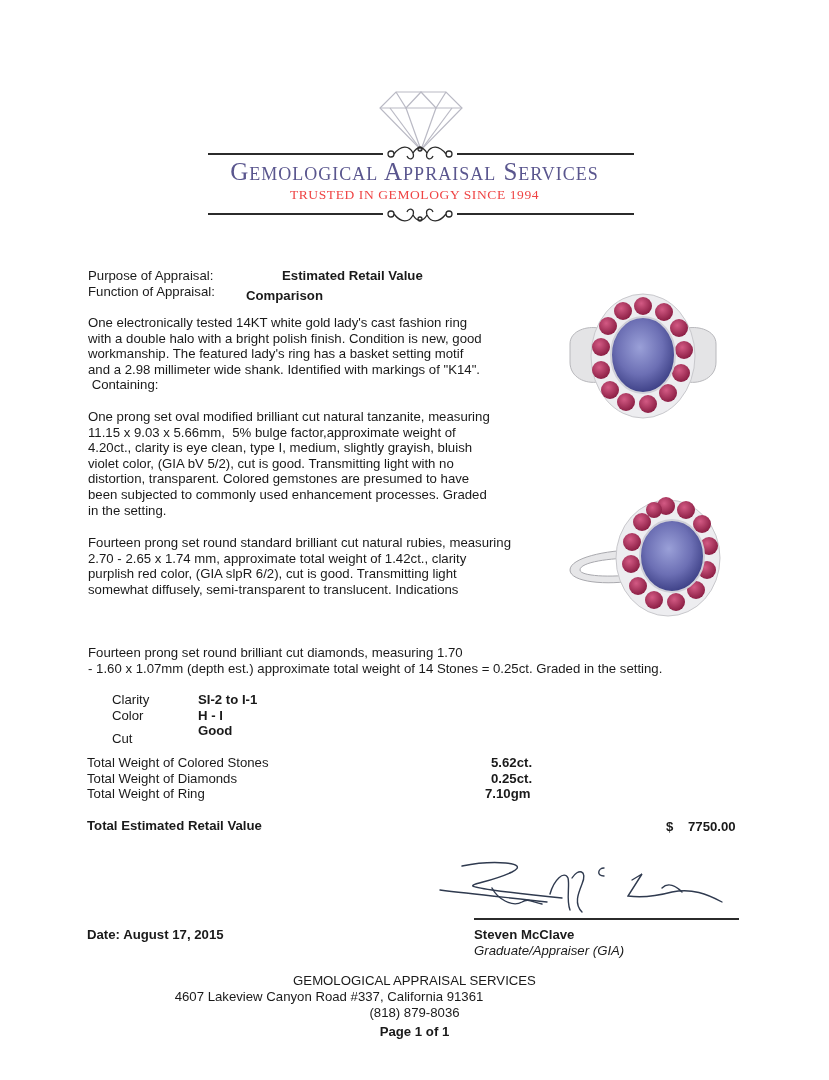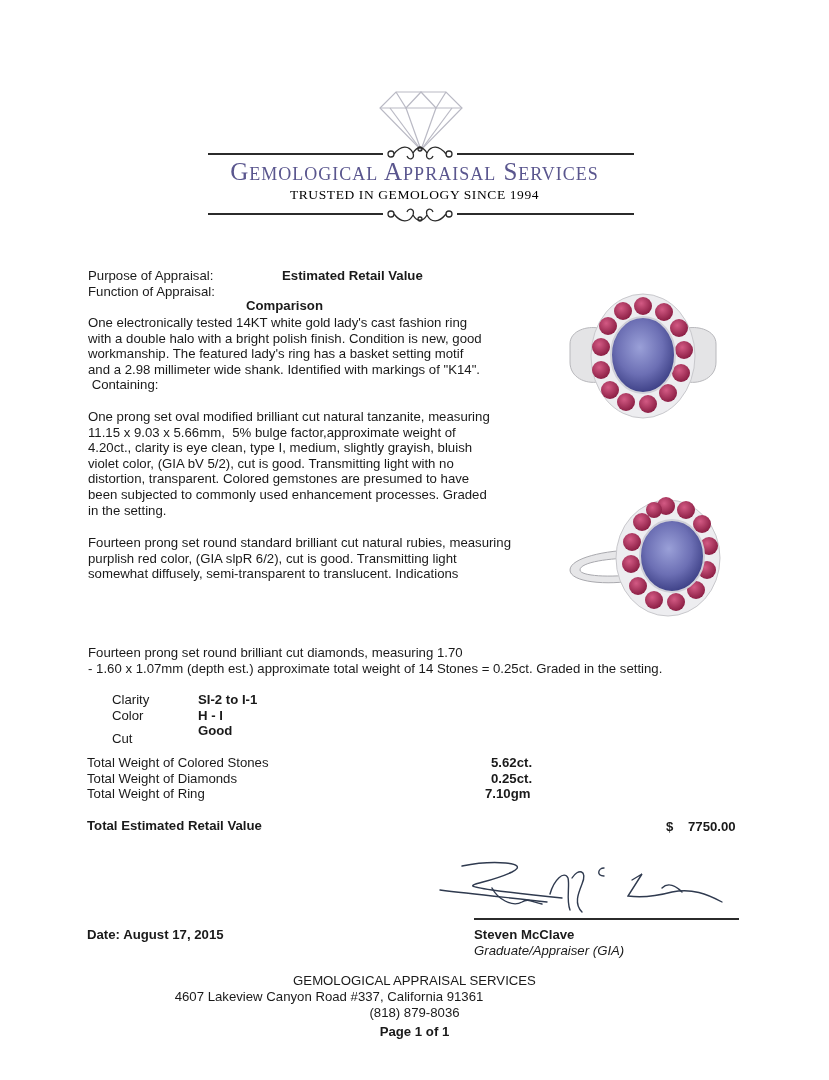--- a/index.html
+++ b/index.html
@@ -4,21 +4,21 @@
 <style>
   html, body { margin: 0; padding: 0; background: #ffffff; }
   body { width: 829px; height: 1080px; position: relative; overflow: hidden;
          font-family: "Liberation Sans", sans-serif; color: #1a1a1a; }
   .abs { position: absolute; }
   .logo-title { left: 0; width: 829px; top: 158px; text-align: center;
                 font-family: "Liberation Serif", serif; font-size: 25px; letter-spacing: 1px;
                 color: #5a568e; font-variant: small-caps; }
   .logo-sub { left: 0; width: 829px; top: 187px; text-align: center;
               font-family: "Liberation Serif", serif; font-size: 13.5px; letter-spacing: 0.6px;
-              color: #000000; }
+              color: #ef4444; }
   .rule { height: 2px; background: #2b2b2b; }
   .txt { font-size: 13.2px; line-height: 15.6px; }
   .bold { font-weight: bold; }
   .para { left: 88px; width: 470px; }
   .ring-photo { background: #ffffff; }
 </style>
 </head>
 <body>
 
 <div class="abs" style="left:0;top:0;width:829px;height:230px;">
@@ -60,21 +60,21 @@
       <path d="M28 12 C 32 19, 38 19, 42 12"></path>
       <circle cx="35" cy="16" r="2"></circle>
     </g>
   </svg>
   <div class="abs rule" style="left:457px;top:213px;width:177px;"></div>
 </div>
 
 <div class="abs txt" style="left:88px;top:268px;">Purpose of Appraisal:</div>
 <div class="abs txt bold" style="left:246px;top:268px;padding-left:36px;">Estimated Retail Value</div>
 <div class="abs txt" style="left:88px;top:284px;">Function of Appraisal:</div>
-<div class="abs txt bold" style="left:246px;top:298px;">Comparison</div>
+<div class="abs txt bold" style="left:246px;top:288px;">Comparison</div>
 
 <div class="abs para txt" style="top:315px;">
   <div>One electronically tested 14KT white gold lady's cast fashion ring</div>
   <div>with a double halo with a bright polish finish. Condition is new, good</div>
   <div>workmanship. The featured lady's ring has a basket setting motif</div>
   <div>and a 2.98 millimeter wide shank. Identified with markings of "K14".</div>
   <div style="white-space:pre;"> Containing:</div>
 </div>
 
 <div class="abs para txt" style="top:409px;">
@@ -82,20 +82,21 @@
   <div style="white-space:pre;">11.15 x 9.03 x 5.66mm,  5% bulge factor,approximate weight of</div>
   <div>4.20ct., clarity is eye clean, type I, medium, slightly grayish, bluish</div>
   <div>violet color, (GIA bV 5/2), cut is good. Transmitting light with no</div>
   <div>distortion, transparent. Colored gemstones are presumed to have</div>
   <div>been subjected to commonly used enhancement processes. Graded</div>
   <div>in the setting.</div>
 </div>
 
 <div class="abs para txt" style="top:535px;">
   <div>Fourteen prong set round standard brilliant cut natural rubies, measuring</div>
+  <div>2.70 - 2.65 x 1.74 mm, approximate total weight of 1.42ct., clarity</div>
   <div>purplish red color, (GIA slpR 6/2), cut is good. Transmitting light</div>
   <div>somewhat diffusely, semi-transparent to translucent. Indications</div>
 </div>
 
 <div class="abs txt" style="left:88px;top:645px;width:640px;">
   <div>Fourteen prong set round brilliant cut diamonds, measuring 1.70</div>
   <div>- 1.60 x 1.07mm (depth est.) approximate total weight of 14 Stones = 0.25ct. Graded in the setting.</div>
 </div>
 
 <div class="abs" style="left:112px;top:692px;">

